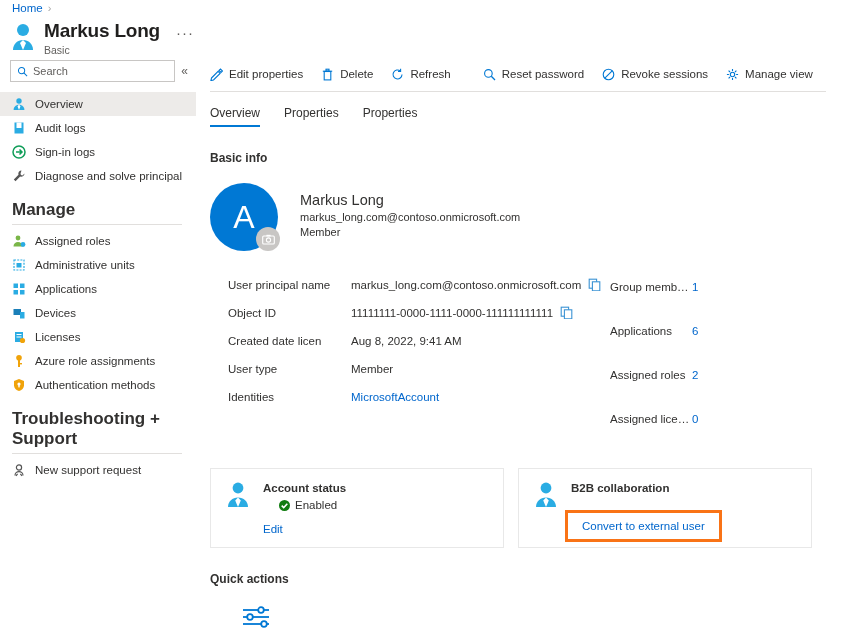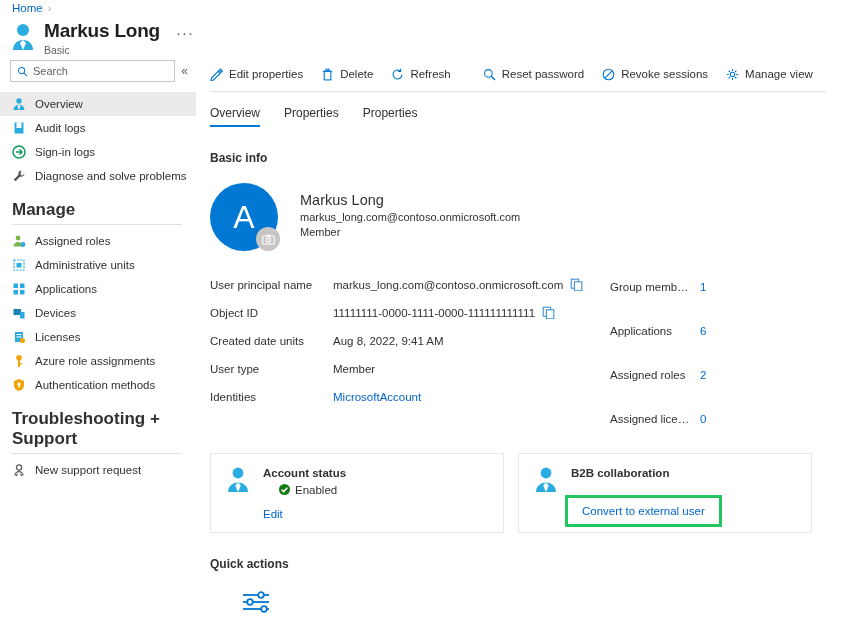--- a/index.html
+++ b/index.html
@@ -111,51 +111,51 @@
     cursor: pointer;
   }
   .profile-text { margin-left: 22px; padding-top: 8px; }
   .p-name { font-size: 14.5px; color: #323130; line-height: 19px; }
   .p-mail { font-size: 11px; color: #323130; line-height: 15px; }
   .p-type { font-size: 11px; color: #323130; line-height: 15px; }
 
   
   .info-area { display: flex; margin-top: 22px; }
   .fields { width: 400px; flex: 0 0 400px; }
-  .f-row { display: flex; align-items: center; height: 23px; margin-bottom: 5px; }
+  .f-row { display: flex; align-items: center; height: 23px; margin-bottom: 5px; margin-left: 18px; }
   .f-label { width: 123px; flex: 0 0 123px; font-size: 11.5px; color: #323130; }
   .f-value { font-size: 11.5px; color: #323130; }
   .f-value.link { color: #0066cc; cursor: pointer; }
   .copy-ico { width: 13px; height: 13px; margin-left: 7px; cursor: pointer; flex: 0 0 13px; }
 
   .stats { padding-top: 2px; }
-  .s-row { display: flex; align-items: center; height: 23px; margin-bottom: 21px; gap: 8px; }
+  .s-row { display: flex; align-items: center; height: 23px; margin-bottom: 21px; }
   .s-label {
     width: 82px; flex: 0 0 82px; font-size: 11.5px; color: #323130;
     white-space: nowrap; overflow: hidden; text-overflow: ellipsis;
   }
   .s-value { font-size: 11.5px; color: #0066cc; cursor: pointer; }
 
   
-  .cards { display: flex; gap: 14px; margin-top: 2px; }
+  .cards { display: flex; gap: 14px; margin-top: 17px; }
   .card {
     width: 294px; height: 80px; border: 1px solid #e8e8e8;
     background: #fff; padding: 12px 14px; position: relative;
   }
   .card-top { display: flex; align-items: flex-start; gap: 12px; }
   .card-ico { width: 26px; height: 28px; flex: 0 0 26px; }
   .card-title { font-size: 11.5px; font-weight: bold; color: #323130; line-height: 15px; }
-  .card-status { display: flex; gap: 5px; margin-top: 3px; padding-left: 16px; }
+  .card-status { display: flex; align-items: center; gap: 5px; margin-top: 3px; padding-left: 16px; }
   .card-status-txt { font-size: 11.5px; color: #323130; }
   .card-link {
     font-size: 11.5px; color: #0066cc; cursor: pointer;
     position: absolute; left: 52px; bottom: 12px;
   }
   .card-link.boxed {
-    left: 46px; bottom: 5px; border: 3px solid #22c55e;
+    left: 46px; bottom: 5px; border: 3px solid #f97316;
     padding: 7px 14px; background: #fff;
   }
 
   
   .qa-item {
     margin-top: 18px; width: 92px; display: flex; flex-direction: column;
     align-items: center; gap: 10px; cursor: pointer;
   }
   .qa-ico { width: 30px; height: 26px; }
 </style>
@@ -217,21 +217,21 @@
           <circle cx="7" cy="7" r="6" fill="none" stroke="#0f9d58" stroke-width="1.5"></circle>
           <path d="M4 7h6M7.5 4.5L10 7l-2.5 2.5" fill="none" stroke="#0f9d58" stroke-width="1.5"></path>
         </svg>
         <span>Sign-in logs</span>
       </div>
 
       <div class="nav-item">
         <svg class="nav-ico" viewBox="0 0 14 14">
           <path d="M9.5 1.5a3.2 3.2 0 00-3 4.3L1.8 10.5l1.7 1.7 4.7-4.7a3.2 3.2 0 004.3-3l-2 2-1.6-.4-.4-1.6z" fill="#555"></path>
         </svg>
-        <span>Diagnose and solve problems</span>
+        <span>Diagnose and solve principal</span>
       </div>
 
       <div class="nav-group">Manage</div>
       <div class="nav-rule"></div>
 
       <div class="nav-item">
         <svg class="nav-ico" viewBox="0 0 14 14">
           <circle cx="6" cy="4" r="2.4" fill="#7ab648"></circle>
           <path d="M1.5 12.5c0-2.6 2-4.4 4.5-4.4s4.5 1.8 4.5 4.4z" fill="#7ab648"></path>
           <circle cx="11" cy="10.5" r="2.4" fill="#2aace3"></circle>
@@ -399,21 +399,21 @@
         </div>
         <div class="f-row">
           <span class="f-label">Object ID</span>
           <span class="f-value">11111111-0000-1111-0000-111111111111</span>
           <svg class="copy-ico" viewBox="0 0 13 13">
             <rect x="1.2" y="1.2" width="7.4" height="9" fill="none" stroke="#3b93d4" stroke-width="1.1"></rect>
             <rect x="4.4" y="3.8" width="7.4" height="9" fill="#ffffff" stroke="#3b93d4" stroke-width="1.1"></rect>
           </svg>
         </div>
         <div class="f-row">
-          <span class="f-label">Created date units</span>
+          <span class="f-label">Created date licen</span>
           <span class="f-value">Aug 8, 2022, 9:41 AM</span>
         </div>
         <div class="f-row">
           <span class="f-label">User type</span>
           <span class="f-value">Member</span>
         </div>
         <div class="f-row">
           <span class="f-label">Identities</span>
           <span class="f-value link">MicrosoftAccount</span>
         </div>

